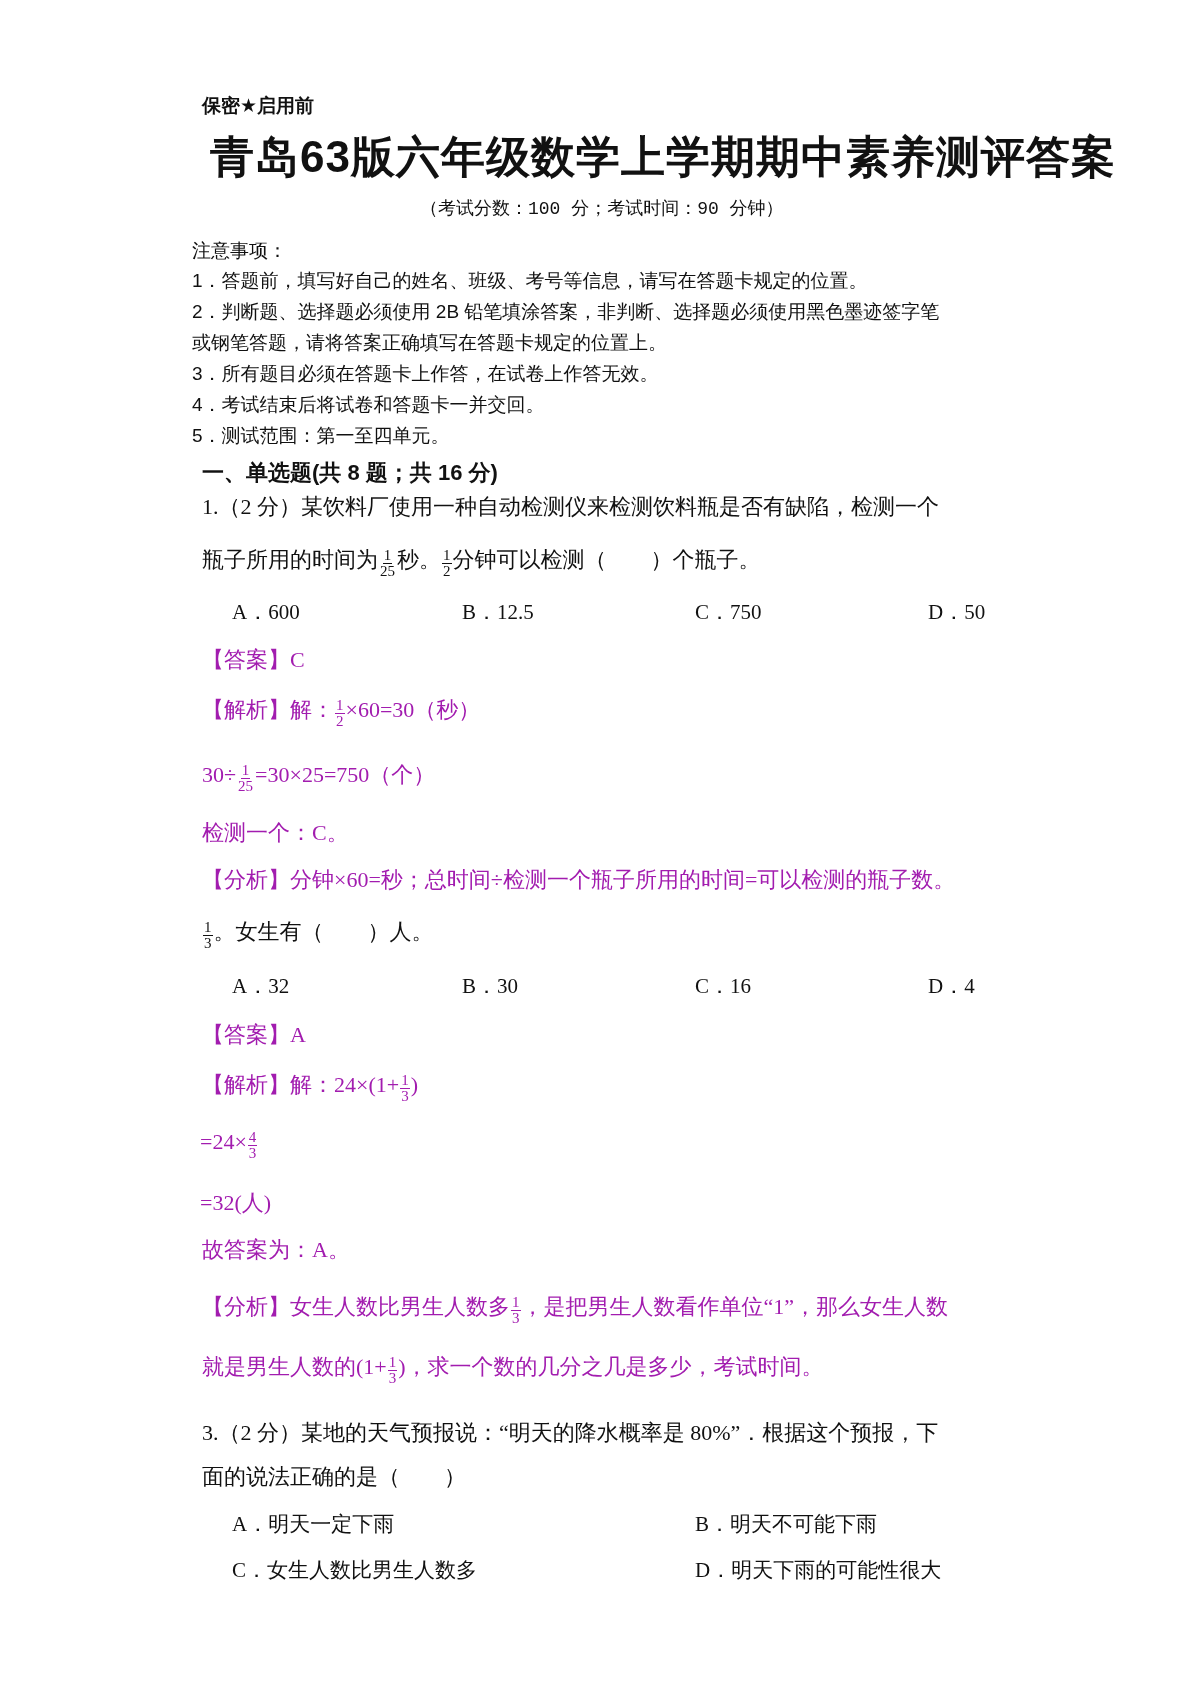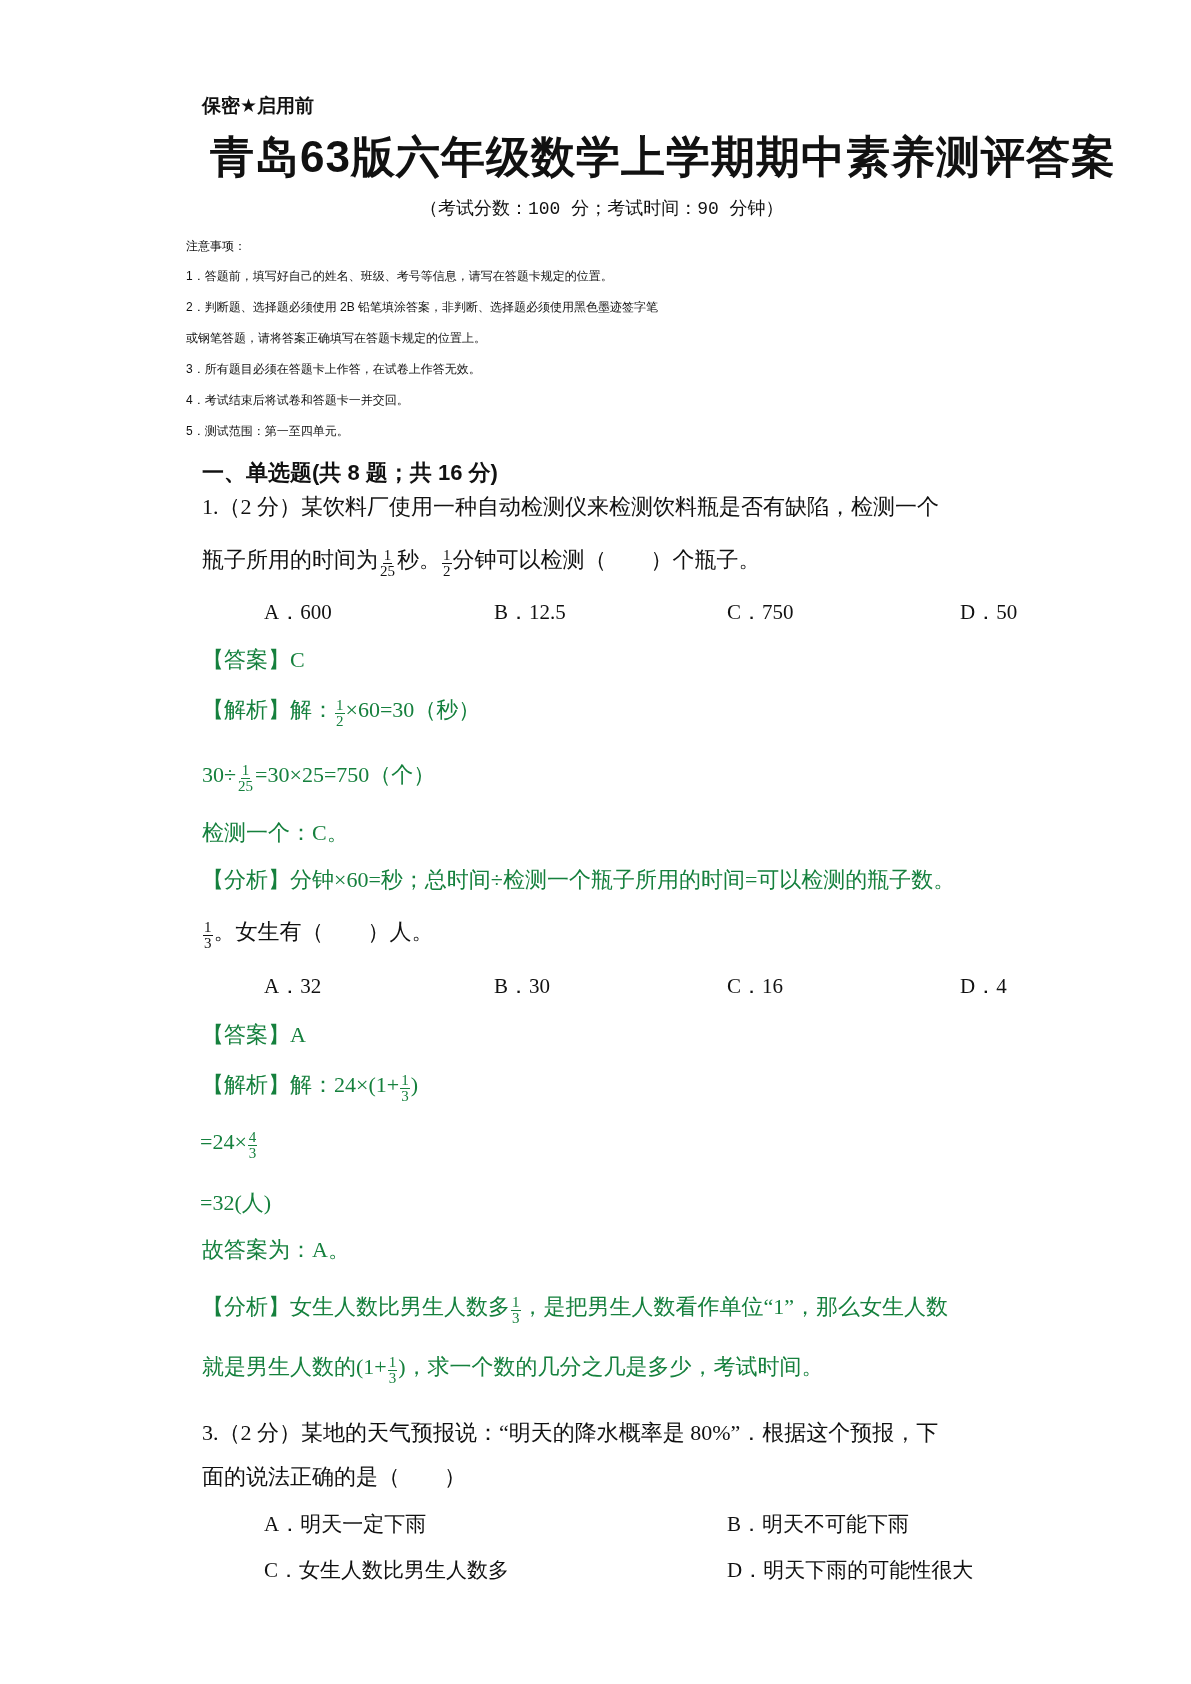--- a/index.html
+++ b/index.html
@@ -1,27 +1,27 @@
 <!DOCTYPE html>
 <html><head>
 <meta charset="utf-8">
 <style>
   html, body { margin: 0; padding: 0; background: #ffffff; }
   body { width: 1191px; height: 1684px; position: relative; overflow: hidden;
          font-family: "Liberation Serif", "DejaVu Serif", serif; color: #111; }
   .abs { position: absolute; white-space: nowrap; }
   .sans { font-family: "Liberation Sans", "DejaVu Sans", sans-serif; }
-  .red { color: #15803d; }
+  .red { color: #a21caf; }
   .secret { left: 202px; top: 93px; font-size: 19px; font-weight: bold; }
   .title { left: 200px; top: 128px; font-size: 44px; font-weight: bold; letter-spacing: 1px; margin-left: 10px; }
   .subtitle { left: 420px; top: 196px; font-size: 18px; font-family: Liberation Mono, monospace; }
-  .note { font-size: 12px; left: 186px; text-align: right; }
+  .note { font-size: 19px; left: 192px; text-align: right; }
   .section { left: 202px; top: 458px; font-size: 22px; font-weight: bold; }
   .q { font-size: 22px; left: 202px; }
-  .opt { font-size: 21px; margin-left: 32px; }
+  .opt { font-size: 21px; }
   .frac { display: inline-flex; flex-direction: column; align-items: center; vertical-align: middle;
           font-size: 15px; line-height: 15px; margin: 0 1px; position: relative; top: 2px; }
   .frac .num { border-bottom: 1px solid currentColor; padding: 0 1px; }
   .frac .den { padding: 0 1px; }
 </style>
 </head>
 <body>
 
 <div class="abs sans secret">保密★启用前</div>
 <div class="abs sans title">青岛63版六年级数学上学期期中素养测评答案</div>

